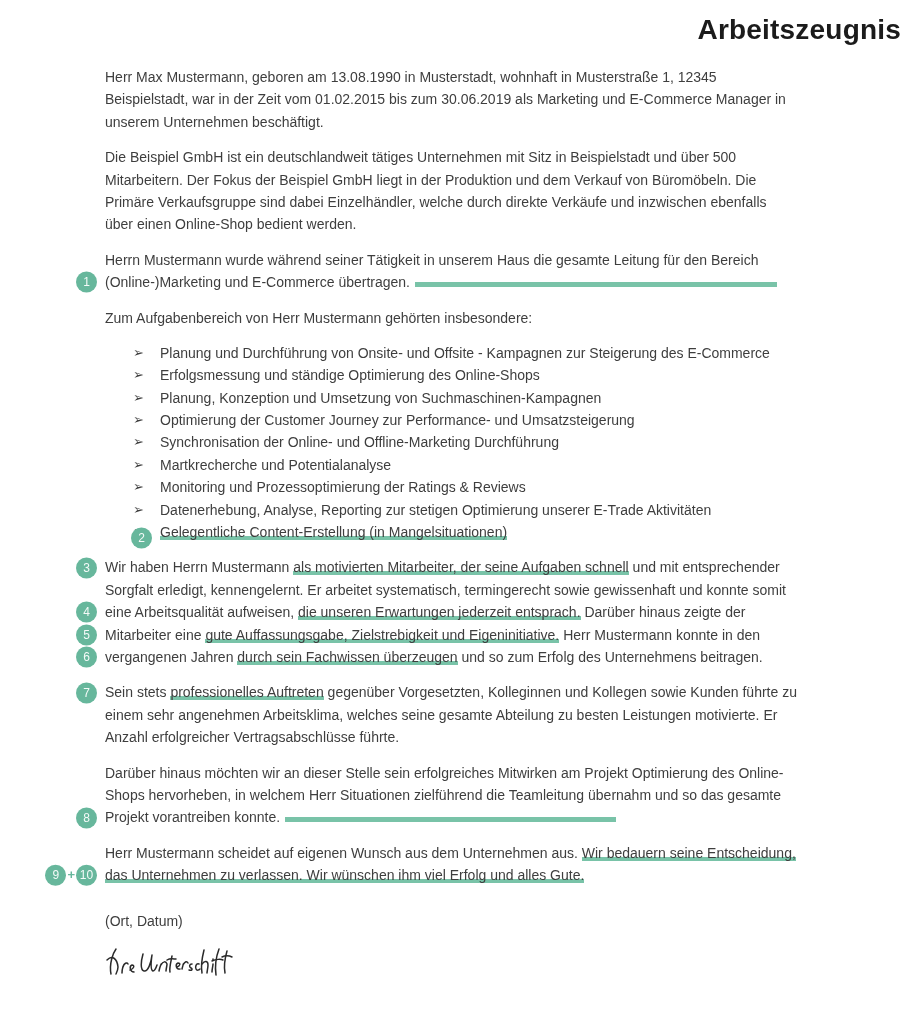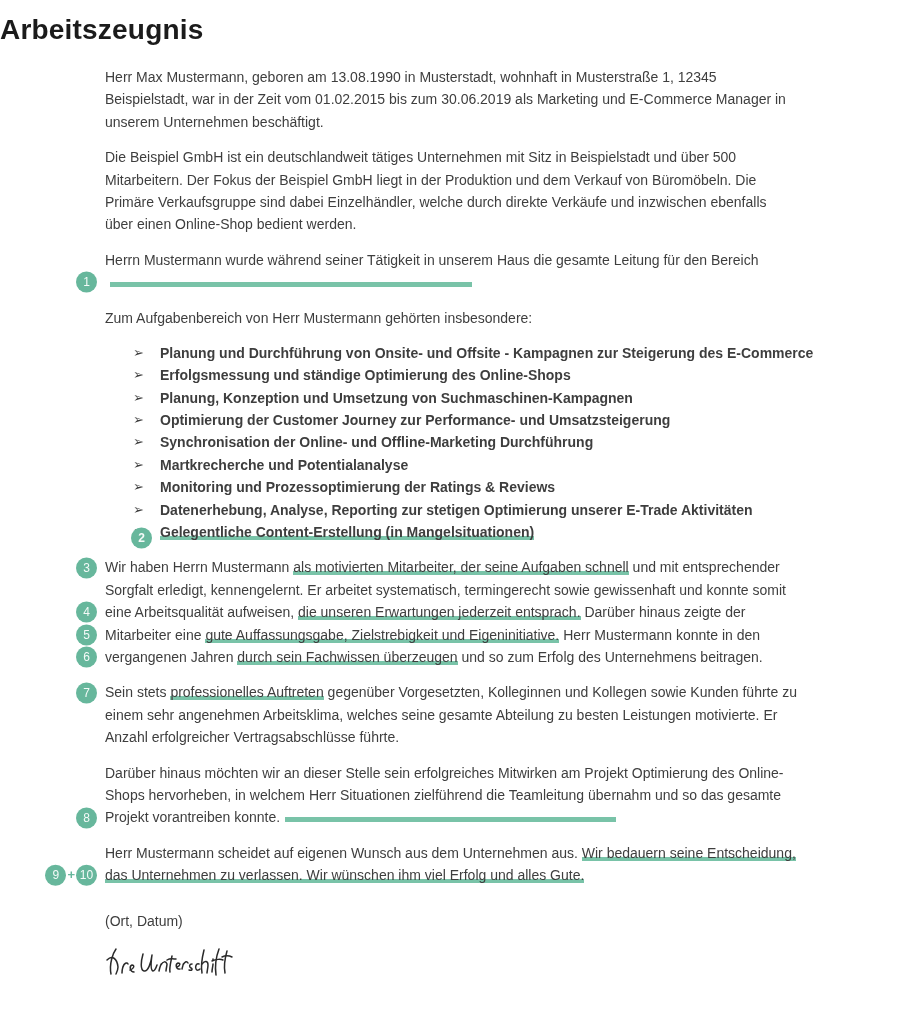--- a/index.html
+++ b/index.html
@@ -14,21 +14,21 @@
   .page{
     position:relative;
     width:901px;height:1009px;
     background:var(--paper);
     font-family:"Liberation Sans", sans-serif;
     color:var(--ink);
     overflow:hidden;
   }
   .doc-title{
     margin:14px 0 20px 0;
-    text-align:left;
+    text-align:right;
     font-size:28px;
     font-weight:700;
     color:var(--titleInk);
     letter-spacing:0.2px;
   }
   .doc-body{
     position:relative;
     margin-left:105px;
     width:706px;
     font-size:14px;
@@ -55,21 +55,21 @@
   .task-list{margin:0 0 13px 0;padding-left:28px;}
   .list-item{display:flex;align-items:flex-start;}
   .arrow-bullet-icon{
     flex:0 0 27px;
     width:27px;
     height:22.4px;
     line-height:22.4px;
     font-size:13px;
     color:var(--ink);
   }
-  .list-item-text{flex:1 1 auto;font-weight:bold;}
+  .list-item-text{flex:1 1 auto;}
   .margin-marker{
     position:absolute;
     right:calc(100% + 8px);
     top:50%;
     transform:translateY(-50%);
     display:flex;
     align-items:center;
   }
   .number-badge{
     display:inline-flex;
@@ -117,21 +117,21 @@
       <div class="paragraph">
         <div class="text-line"><span class="text-segment">Die Beispiel GmbH ist ein deutschlandweit tätiges Unternehmen mit Sitz in Beispielstadt und über 500</span></div>
         <div class="text-line"><span class="text-segment">Mitarbeitern. Der Fokus der Beispiel GmbH liegt in der Produktion und dem Verkauf von Büromöbeln. Die</span></div>
         <div class="text-line"><span class="text-segment">Primäre Verkaufsgruppe sind dabei Einzelhändler, welche durch direkte Verkäufe und inzwischen ebenfalls</span></div>
         <div class="text-line"><span class="text-segment">über einen Online-Shop bedient werden.</span></div>
       </div>
       <div class="paragraph">
         <div class="text-line"><span class="text-segment">Herrn Mustermann wurde während seiner Tätigkeit in unserem Haus die gesamte Leitung für den Bereich</span></div>
         <div class="text-line"><span class="margin-marker">
             <span class="number-badge">1</span>
-          </span><span class="highlight-rule" style="width: 362px;"></span></div>
+          </span><span class="text-segment">(Online-)Marketing und E-Commerce übertragen.</span><span class="highlight-rule" style="width: 362px;"></span></div>
       </div>
       <div class="paragraph">
         <div class="text-line"><span class="text-segment">Zum Aufgabenbereich von Herr Mustermann gehörten insbesondere:</span></div>
       </div>
       <div class="task-list">
         <div class="list-item">
           <span class="arrow-bullet-icon">➢</span>
           <div class="list-item-text">
             <div class="text-line"><span class="text-segment">Planung und Durchführung von Onsite- und Offsite - Kampagnen zur Steigerung des E-Commerce</span></div>
           </div>

